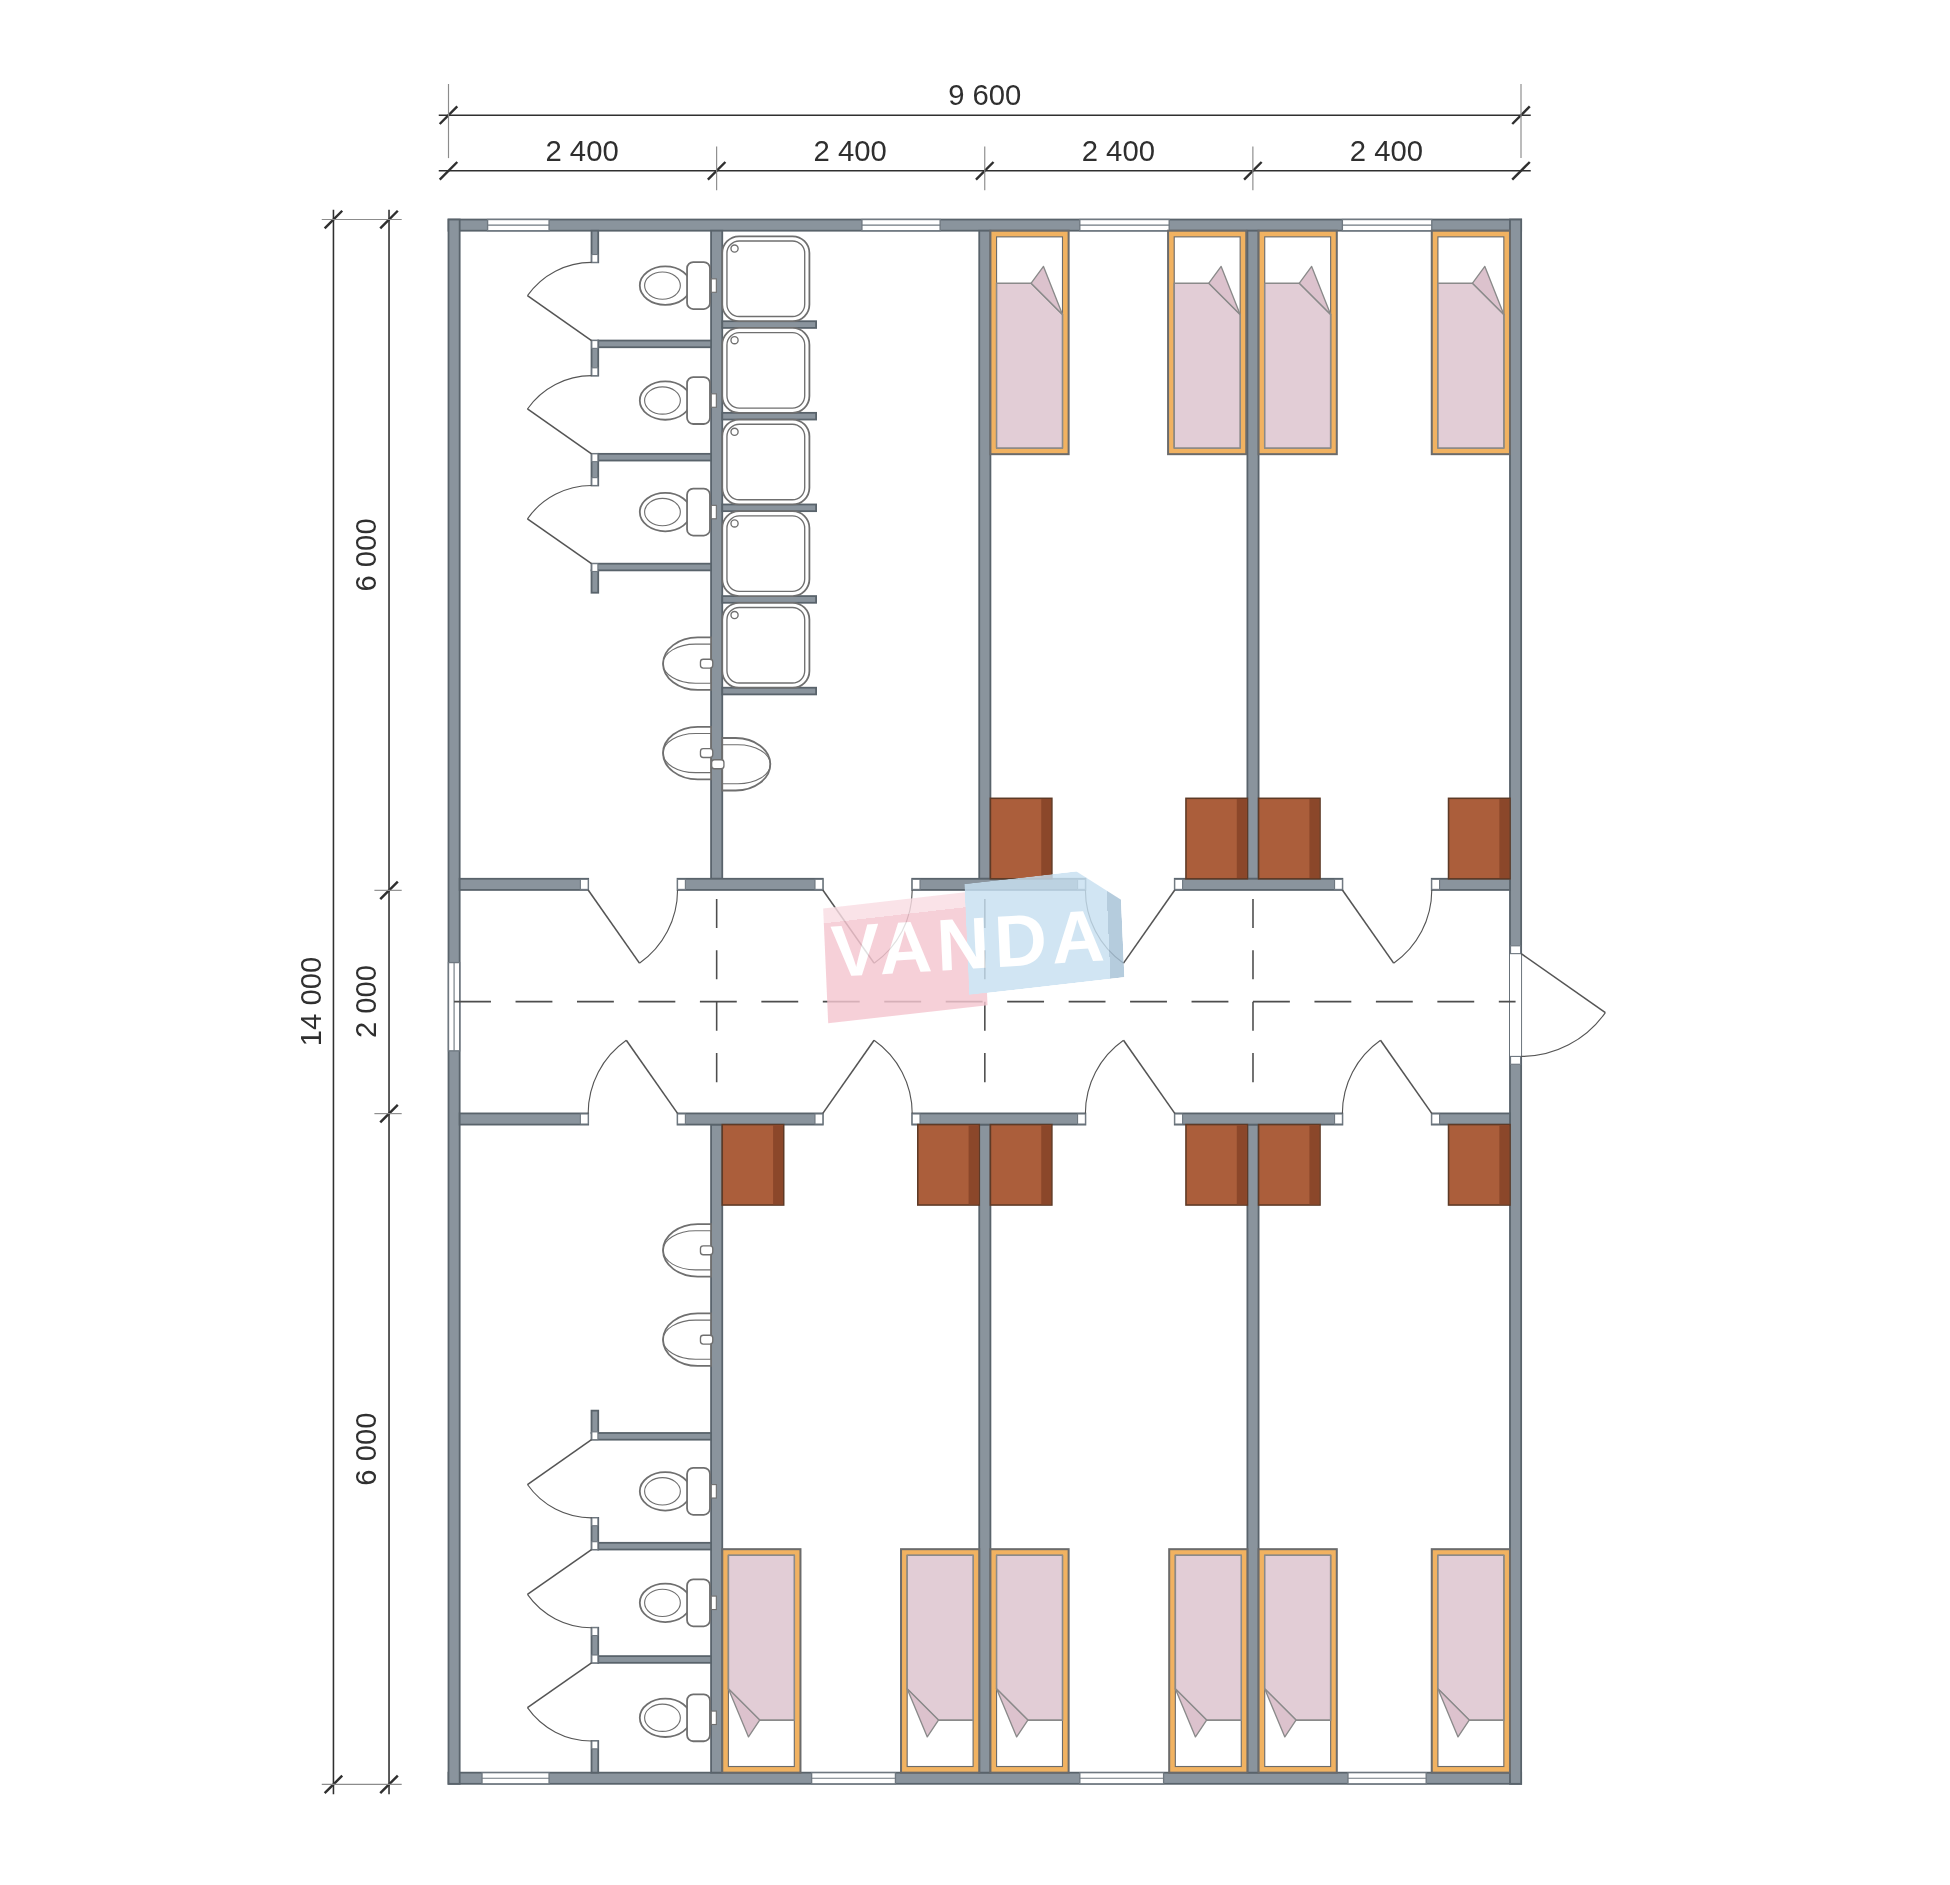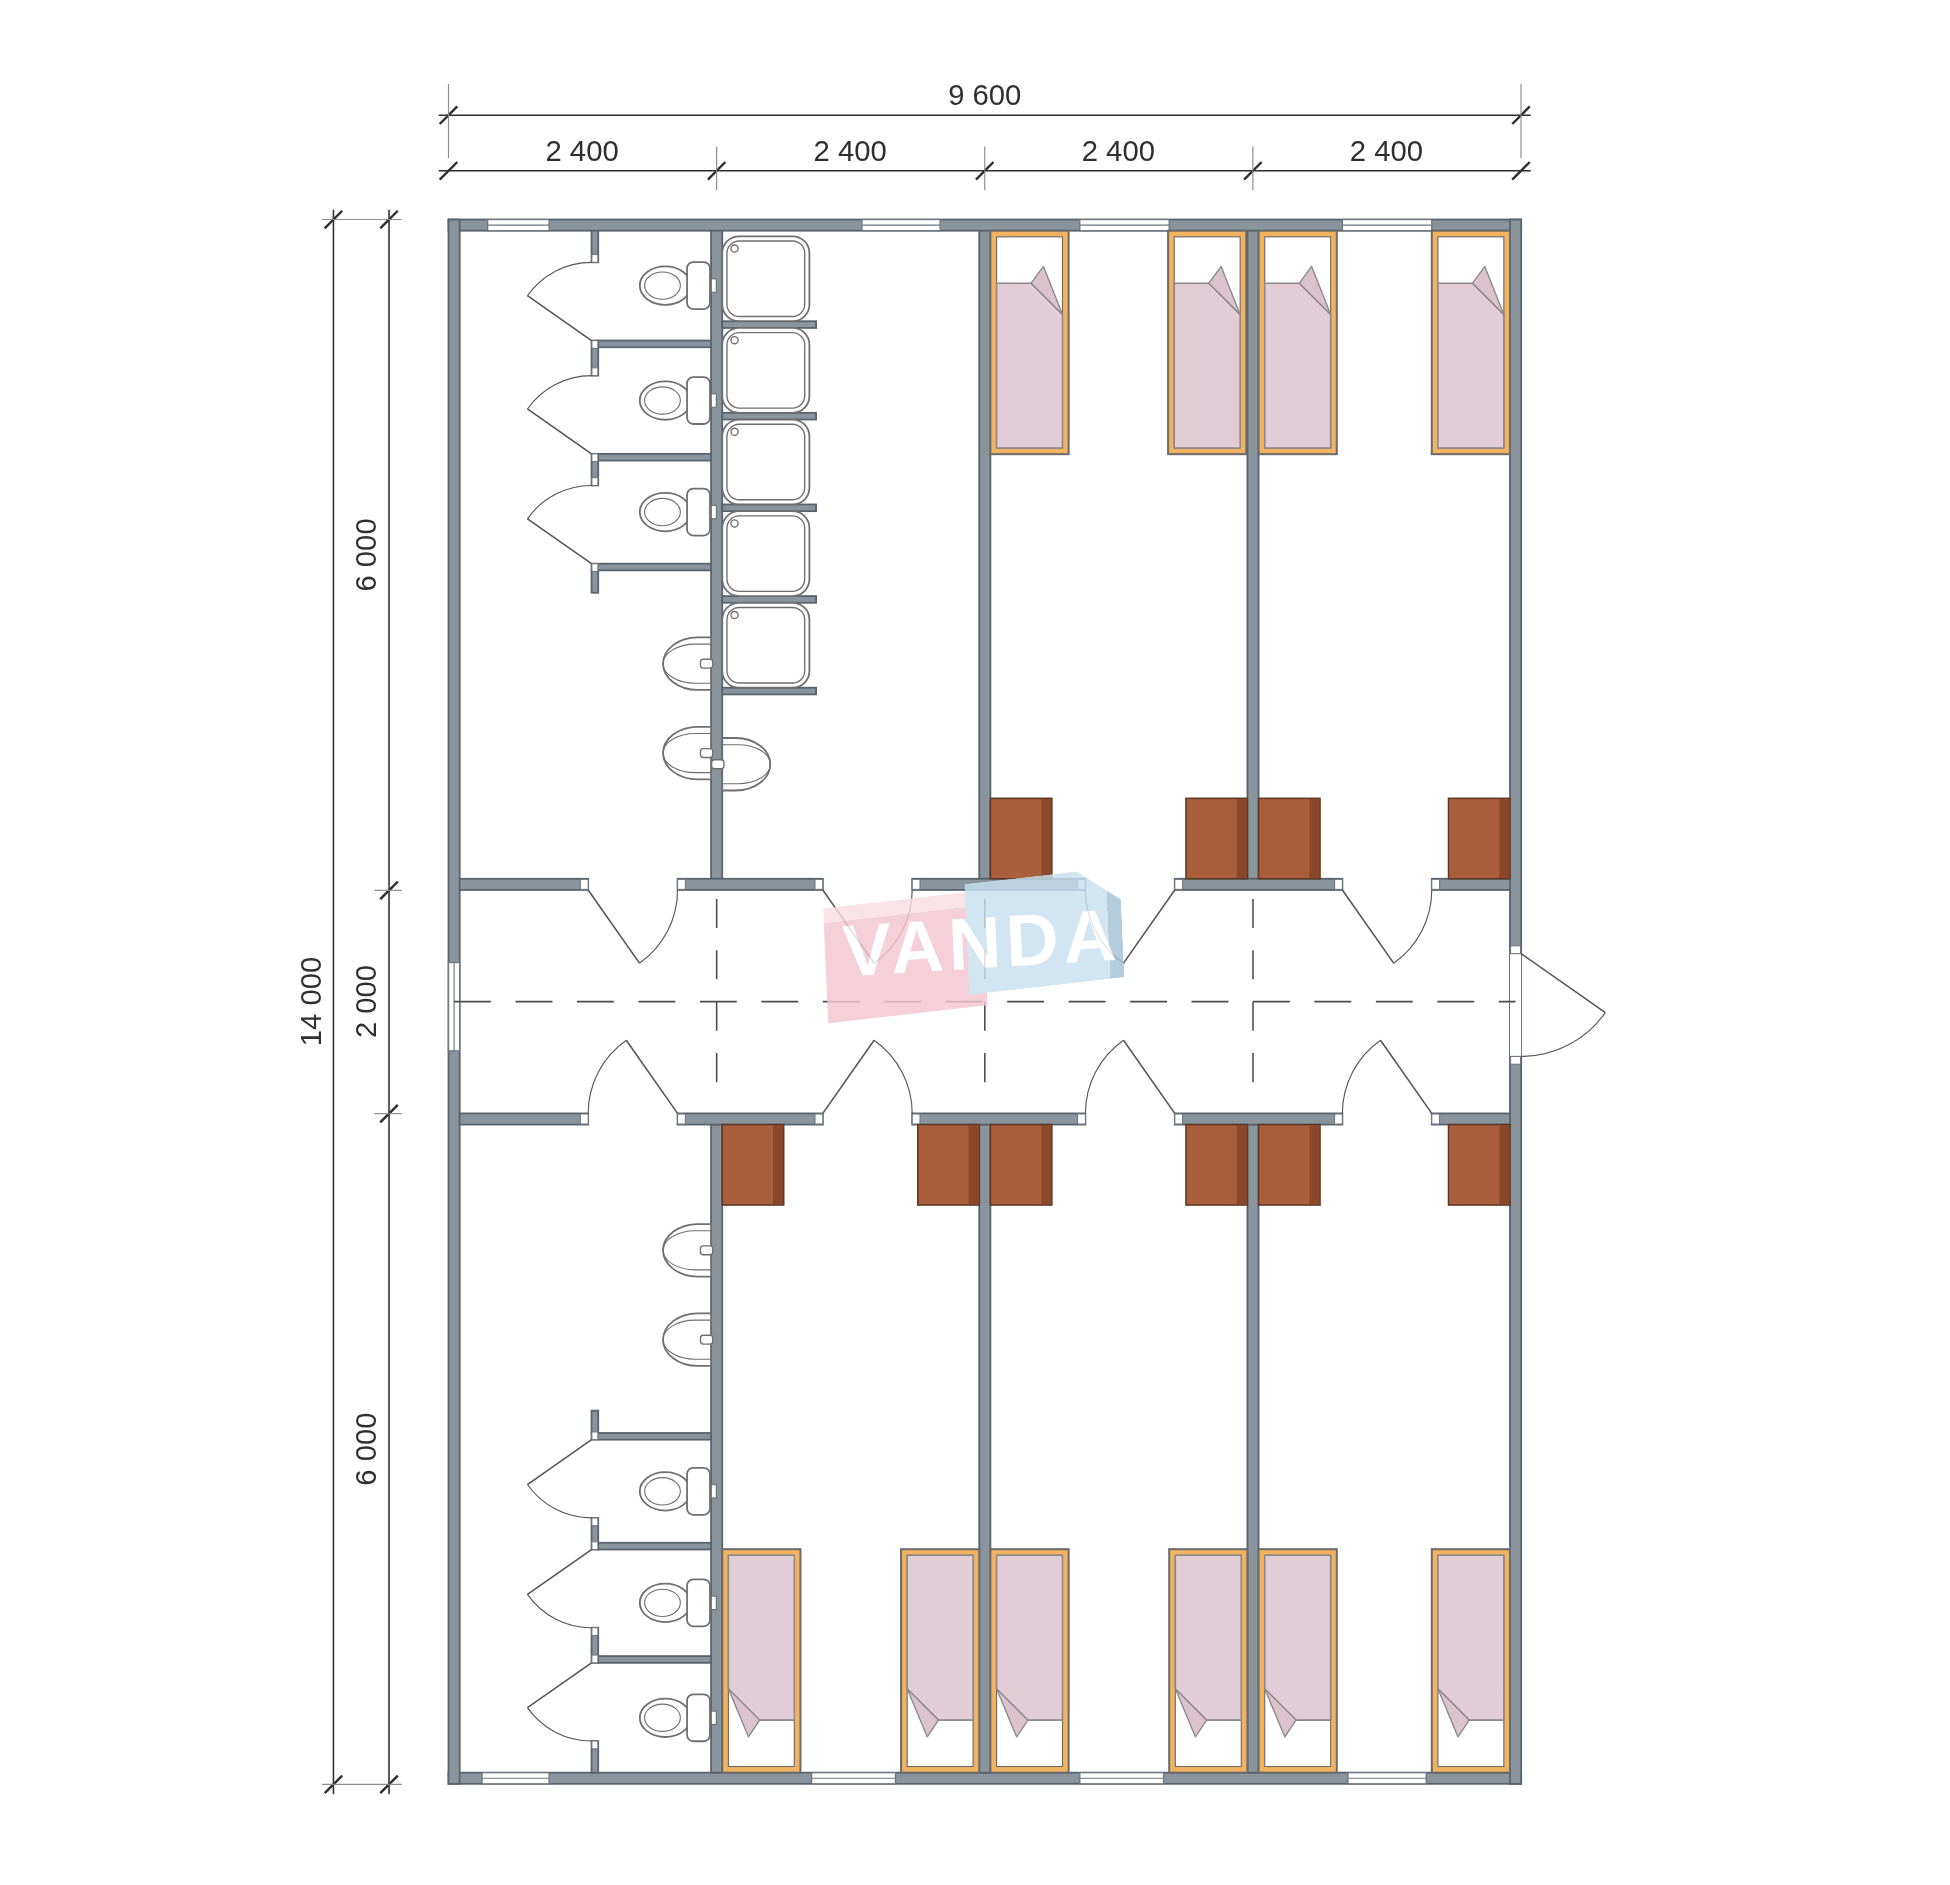--- a/index.html
+++ b/index.html
@@ -1,17 +1,17 @@
 <!DOCTYPE html>
 <html><head>
 <meta charset="utf-8">
 <style>
   html,body{margin:0;padding:0;background:#ffffff;}
   #stage{position:relative;width:1950px;height:1885px;background:#ffffff;overflow:hidden;
-         font-family:"Liberation Sans",sans-serif;text-align:center;}
+         font-family:"Liberation Sans",sans-serif;}
   #plan-svg{position:absolute;left:0;top:0;}
   
   #logo{position:absolute;left:825px;top:876px;width:310px;height:142px;
         transform:rotate(-2.5deg);opacity:0.82;}
   #logo .box-pink{position:absolute;left:0px;top:19.5px;width:160px;height:115px;
         background:linear-gradient(180deg,#f9dde3 0 13%,#f5c6d0 13% 100%);
         transform:skewY(-4deg);}
   #logo .box-blue{position:absolute;left:142px;top:2px;width:156px;height:111px;
         background:linear-gradient(90deg,#c7e0f1 0 91%,#a6c1d6 91% 100%);
         transform:skewY(-4deg);

